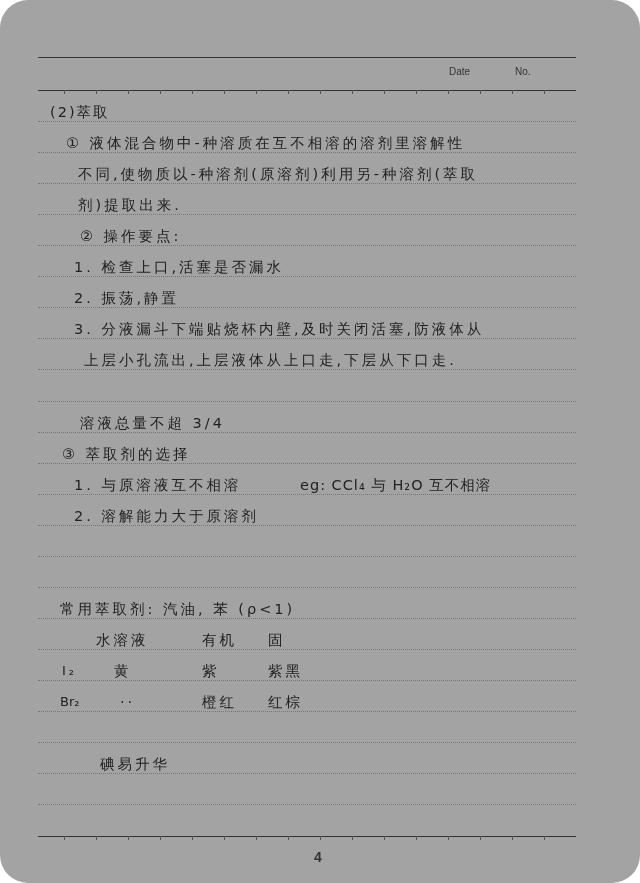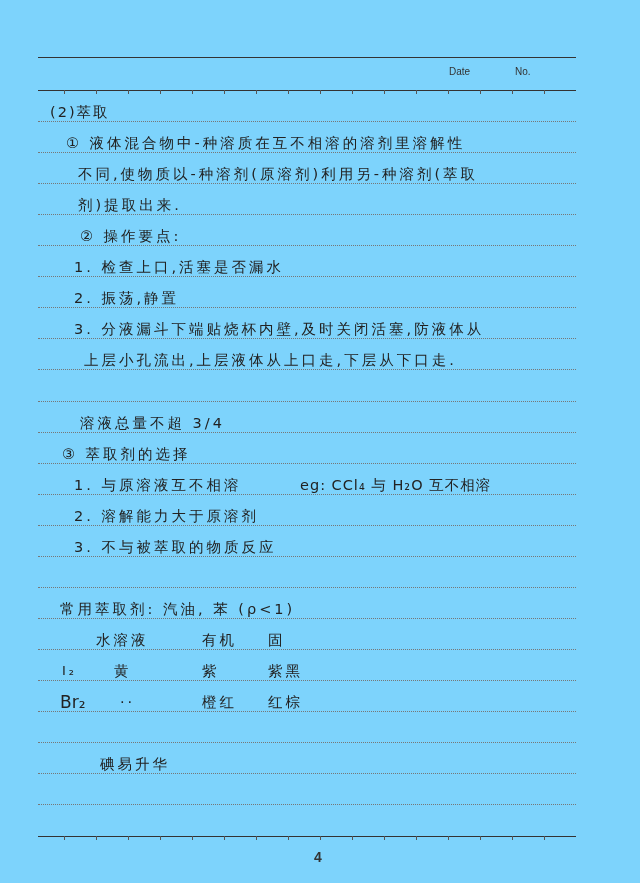--- a/index.html
+++ b/index.html
@@ -1,17 +1,17 @@
 <!DOCTYPE html>
 <html><head>
 <meta charset="utf-8">
 <style>
   html,body{margin:0;padding:0;background:#ffffff;}
   body{width:640px;height:883px;position:relative;overflow:hidden;font-family:"DejaVu Sans",sans-serif;color:#1a1a1a;}
-  .page{position:absolute;left:0;top:0;width:640px;height:883px;background:#7dd3fc;}
+  .page{position:absolute;left:0;top:0;width:640px;height:883px;background:#a3a3a3;border-radius:28px;}
   .solid{position:absolute;left:38px;width:538px;height:0;border-top:1.5px solid #333;}
   .ticks{position:absolute;left:38px;width:538px;height:4px;
     background-image:repeating-linear-gradient(90deg,transparent 0,transparent 26px,#555 26px,#555 27px,transparent 27px,transparent 32px);}
   .dotted{position:absolute;left:38px;width:538px;height:0;border-top:1px dotted #777;}
   .hdr{position:absolute;top:66px;font-family:"Liberation Sans",sans-serif;font-size:10px;color:#333;}
   .line-text{position:absolute;font-size:14.5px;letter-spacing:3px;color:#222;white-space:nowrap;line-height:18px;}
   .pagenum{position:absolute;top:849px;left:314px;font-family:"Liberation Sans",sans-serif;font-size:14px;font-weight:bold;color:#333;}
 </style>
 </head>
 <body>
@@ -59,34 +59,33 @@
   <span class="line-text" style="top:289px;left:74px;">2. 振荡,静置</span>
   <span class="line-text" style="top:320px;left:74px;">3. 分液漏斗下端贴烧杯内壁,及时关闭活塞,防液体从</span>
   <span class="line-text" style="top:351px;left:84px;">上层小孔流出,上层液体从上口走,下层从下口走.</span>
 
   <span class="line-text" style="top:414px;left:80px;">溶液总量不超 3/4</span>
 
   <span class="line-text" style="top:445px;left:62px;">③ 萃取剂的选择</span>
   <span class="line-text" style="top:476px;left:74px;">1. 与原溶液互不相溶</span>
   <span class="line-text" style="top:476px;left:300px;letter-spacing:1px;">eg: CCl₄ 与 H₂O 互不相溶</span>
   <span class="line-text" style="top:507px;left:74px;">2. 溶解能力大于原溶剂</span>
-  <span class="line-text" style="top:538px;left:74px;">3. 不与被萃取的物质反应</span>
 
   <span class="line-text" style="top:600px;left:60px;">常用萃取剂: 汽油, 苯 (ρ&lt;1)</span>
 
   <span class="line-text" style="top:631px;left:96px;">水溶液</span>
   <span class="line-text" style="top:631px;left:202px;">有机</span>
   <span class="line-text" style="top:631px;left:268px;">固</span>
 
   <span class="line-text" style="top:662px;left:62px;font-size:13px;">I₂</span>
   <span class="line-text" style="top:662px;left:114px;">黄</span>
   <span class="line-text" style="top:662px;left:202px;">紫</span>
   <span class="line-text" style="top:662px;left:268px;">紫黑</span>
 
-  <span class="line-text" style="top:693px;left:60px;font-size:17px;letter-spacing:0;">Br₂</span>
+  <span class="line-text" style="top:693px;left:60px;font-size:13px;letter-spacing:0;">Br₂</span>
   <span class="line-text" style="top:693px;left:120px;">··</span>
   <span class="line-text" style="top:693px;left:202px;">橙红</span>
   <span class="line-text" style="top:693px;left:268px;">红棕</span>
 
   <span class="line-text" style="top:755px;left:64px;margin-left:36px;">碘易升华</span>
 
   <div class="solid" style="top:836px"></div>
   <div class="ticks" style="top:836px"></div>
   <span class="pagenum">4</span>
 </div>

